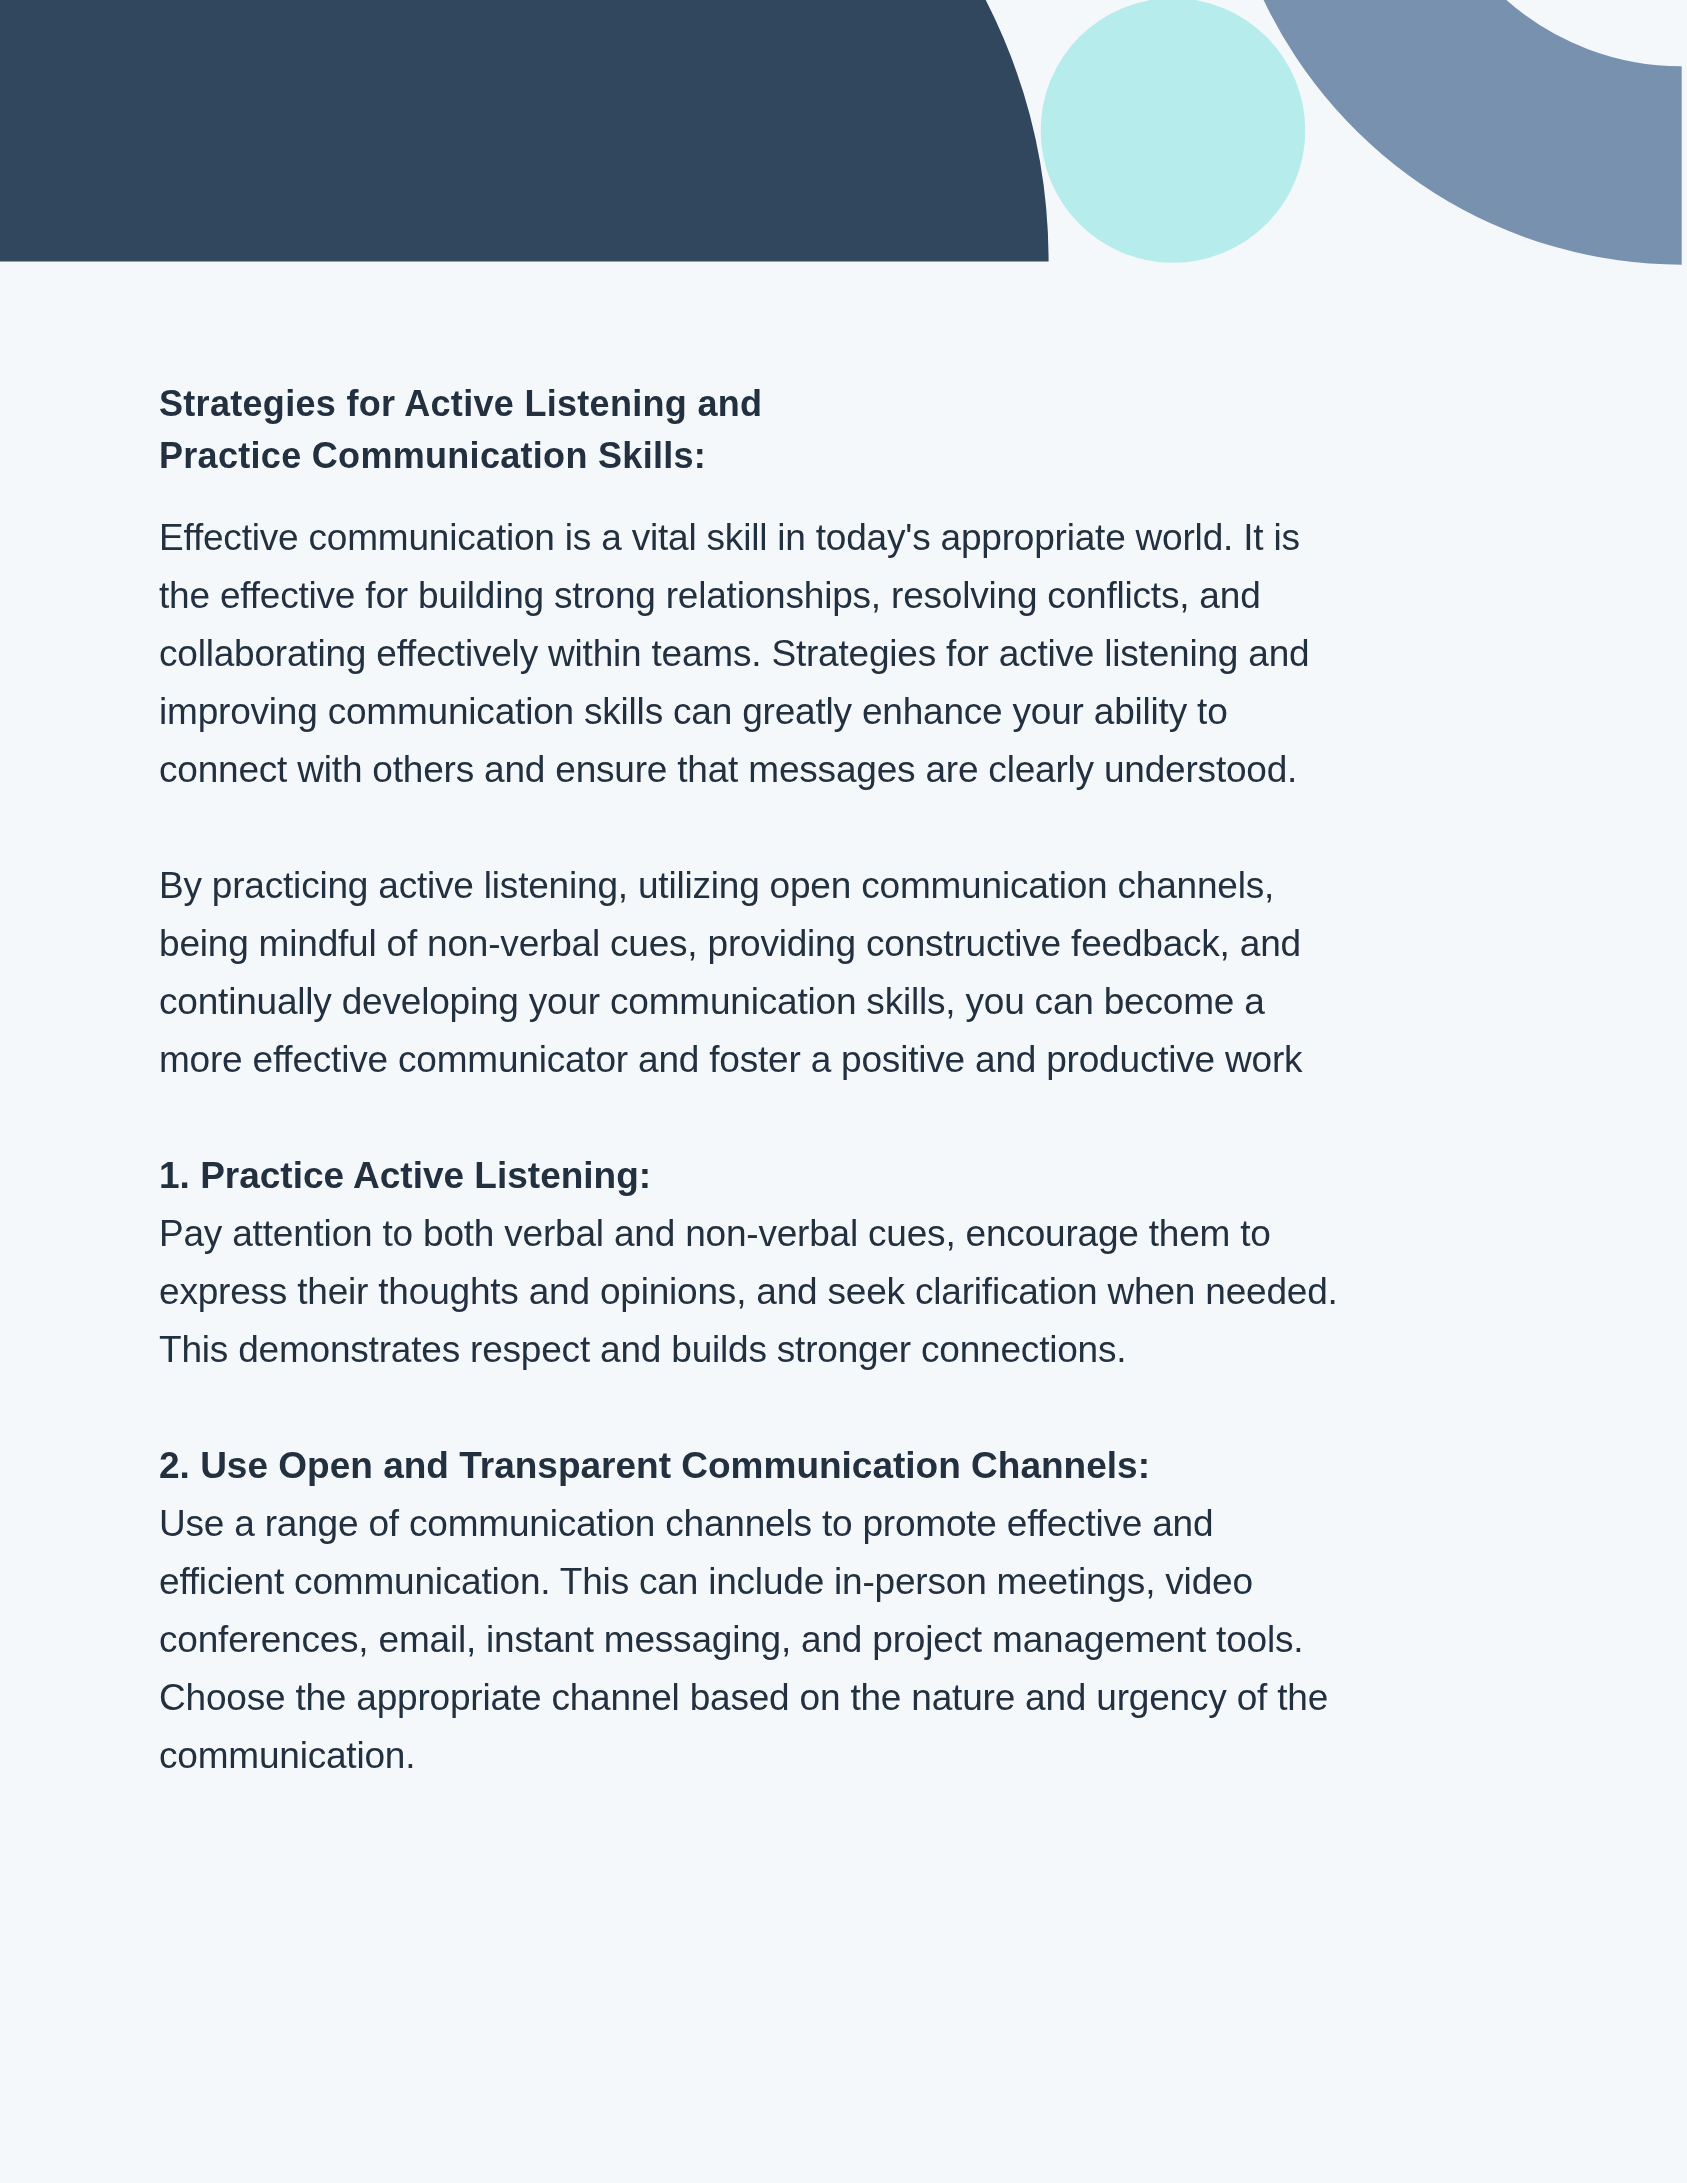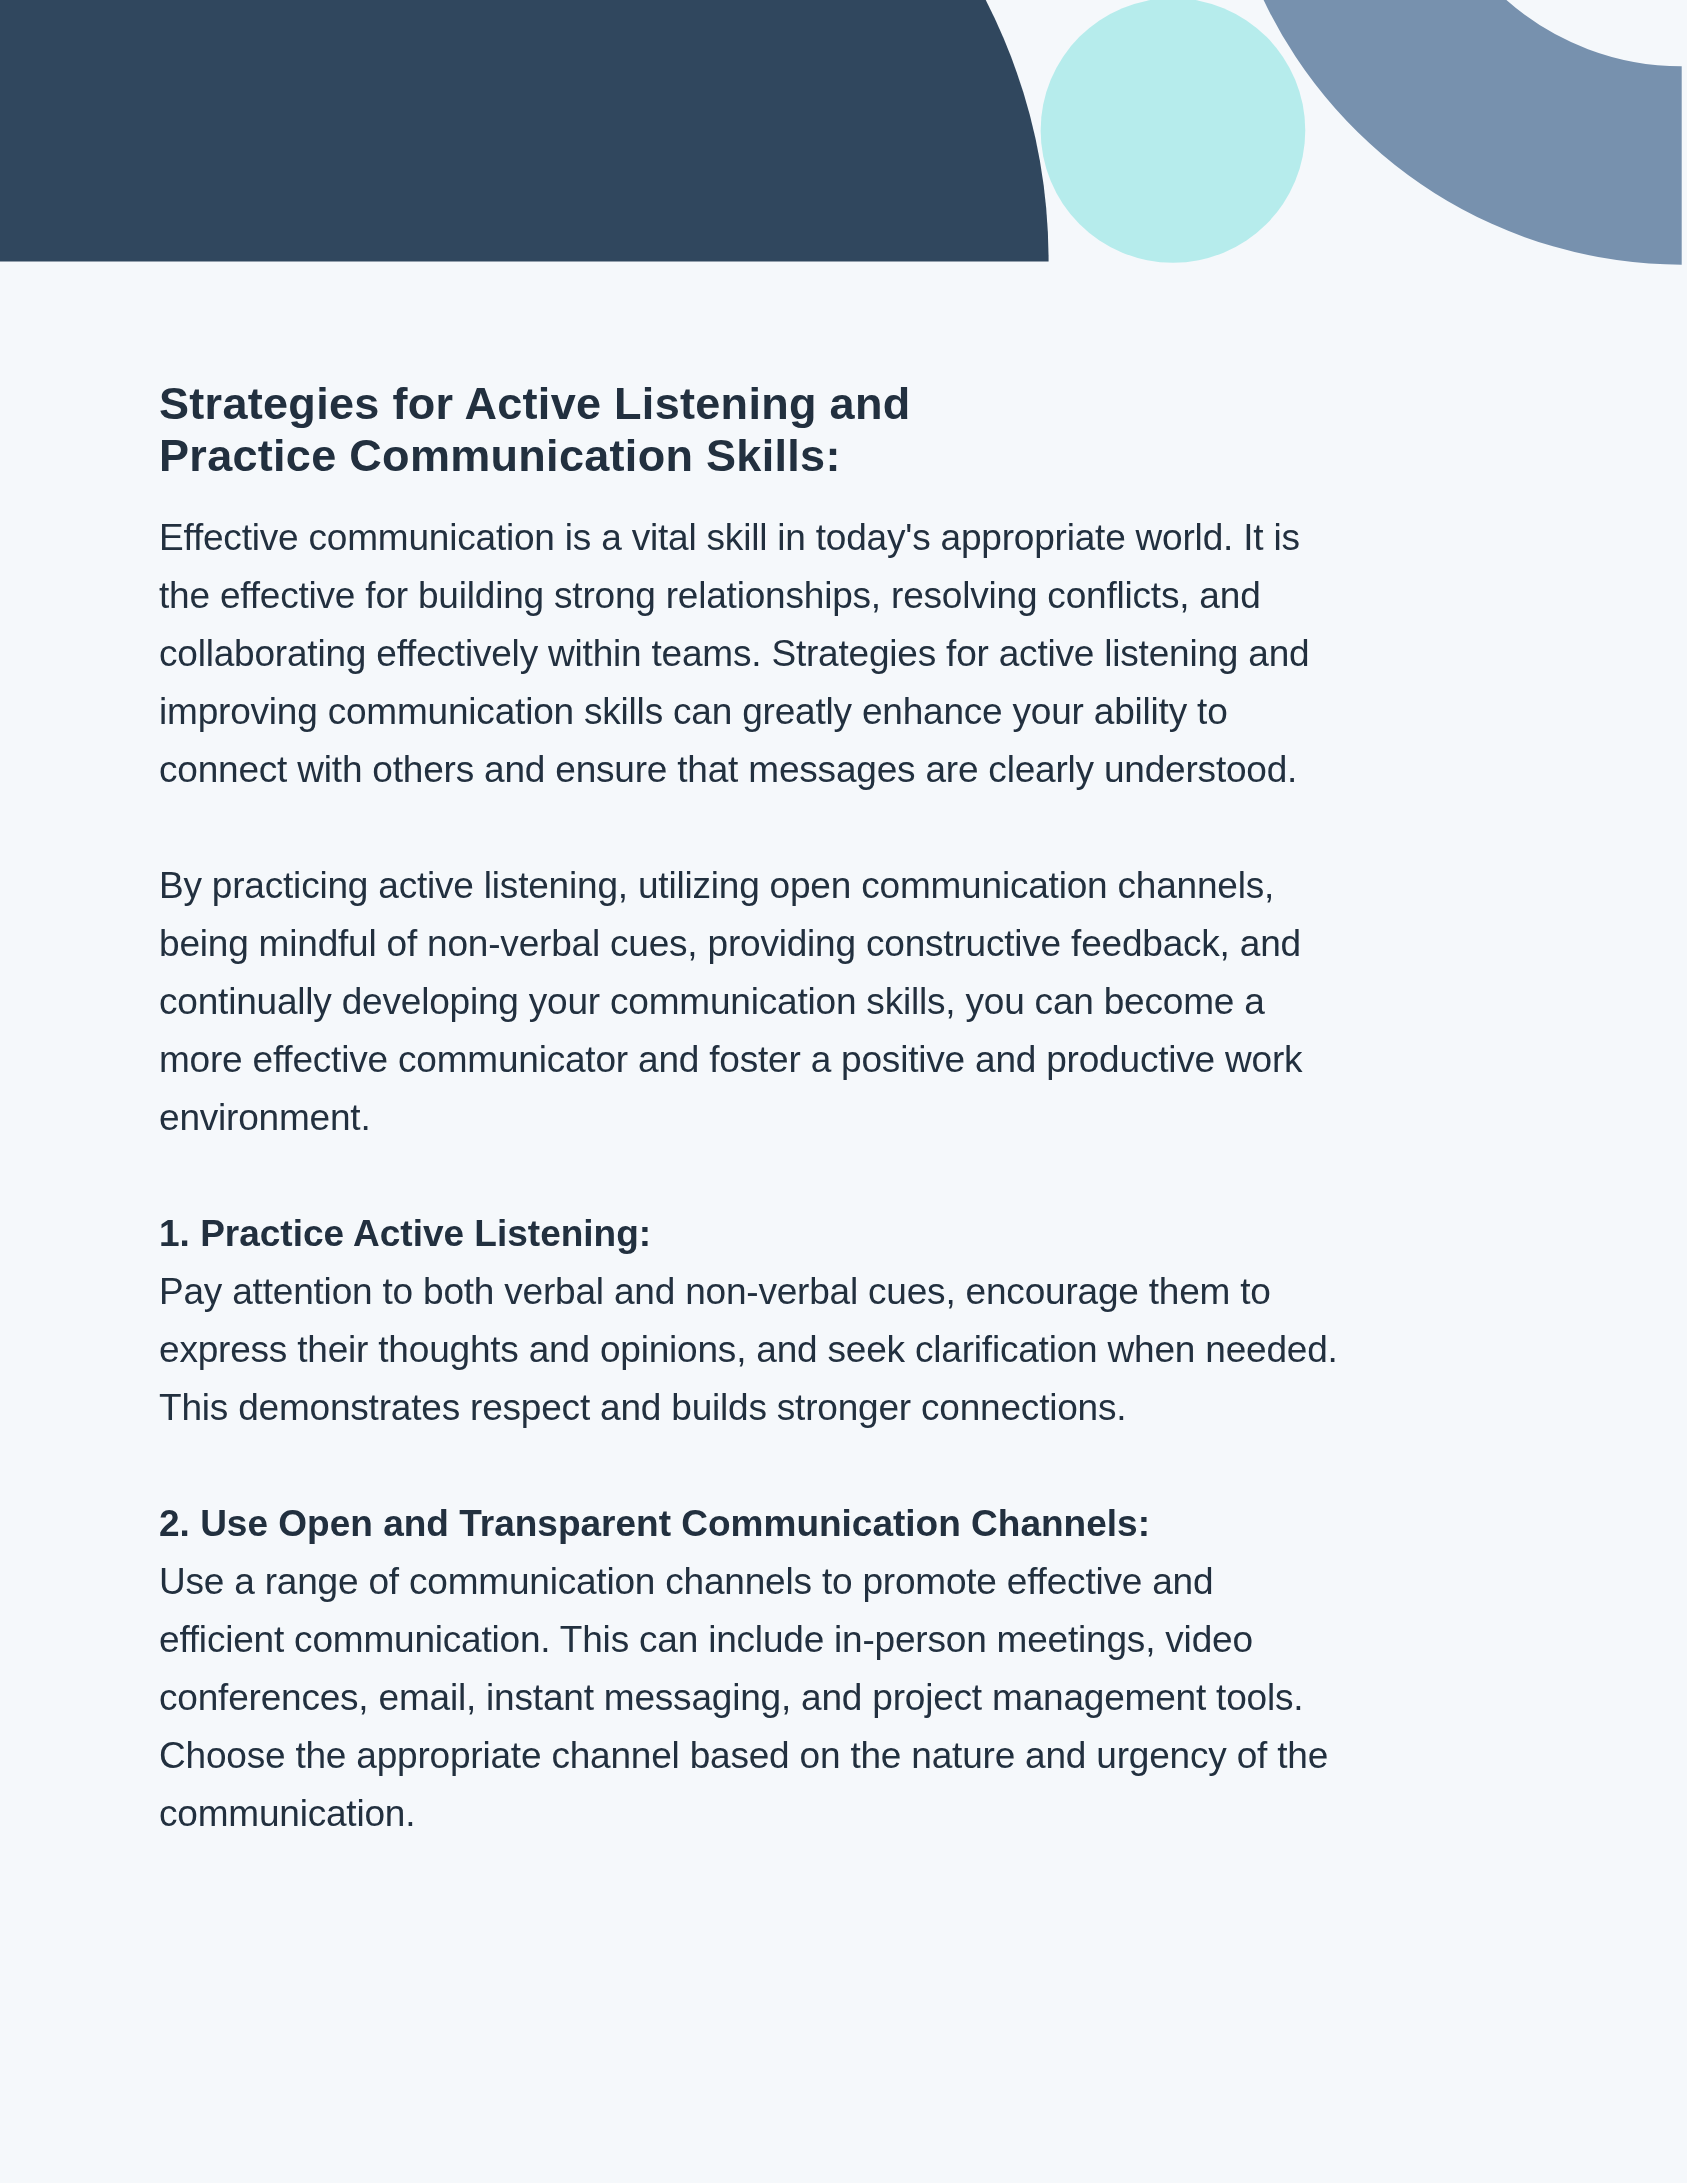--- a/index.html
+++ b/index.html
@@ -20,21 +20,21 @@
       left: 0;
       top: 0;
       width: 1687px;
       height: 278px;
     }
     .title {
       position: absolute;
       left: 159px;
       top: 378px;
       margin: 0;
-      font-size: 45px;
+      font-size: 36px;
       line-height: 52px;
       font-weight: 700;
       letter-spacing: 0.3px;
       white-space: nowrap;
     }
     .title .line { display: block; }
     .body {
       position: absolute;
       left: 159px;
       top: 509px;
@@ -80,21 +80,20 @@
     <span class="line">collaborating effectively within teams. Strategies for active listening and</span>
     <span class="line">improving communication skills can greatly enhance your ability to</span>
     <span class="line">connect with others and ensure that messages are clearly understood.</span>
   </div>
   <span class="blank"></span>
   <div class="block">
     <span class="line">By practicing active listening, utilizing open communication channels,</span>
     <span class="line">being mindful of non-verbal cues, providing constructive feedback, and</span>
     <span class="line">continually developing your communication skills, you can become a</span>
     <span class="line">more effective communicator and foster a positive and productive work</span>
-    <span class="line">environment.</span>
   </div>
   <span class="blank"></span>
   <div class="block">
     <span class="heading">1. Practice Active Listening:</span>
     <span class="line">Pay attention to both verbal and non-verbal cues, encourage them to</span>
     <span class="line">express their thoughts and opinions, and seek clarification when needed.</span>
     <span class="line">This demonstrates respect and builds stronger connections.</span>
   </div>
   <span class="blank"></span>
   <div class="block">

